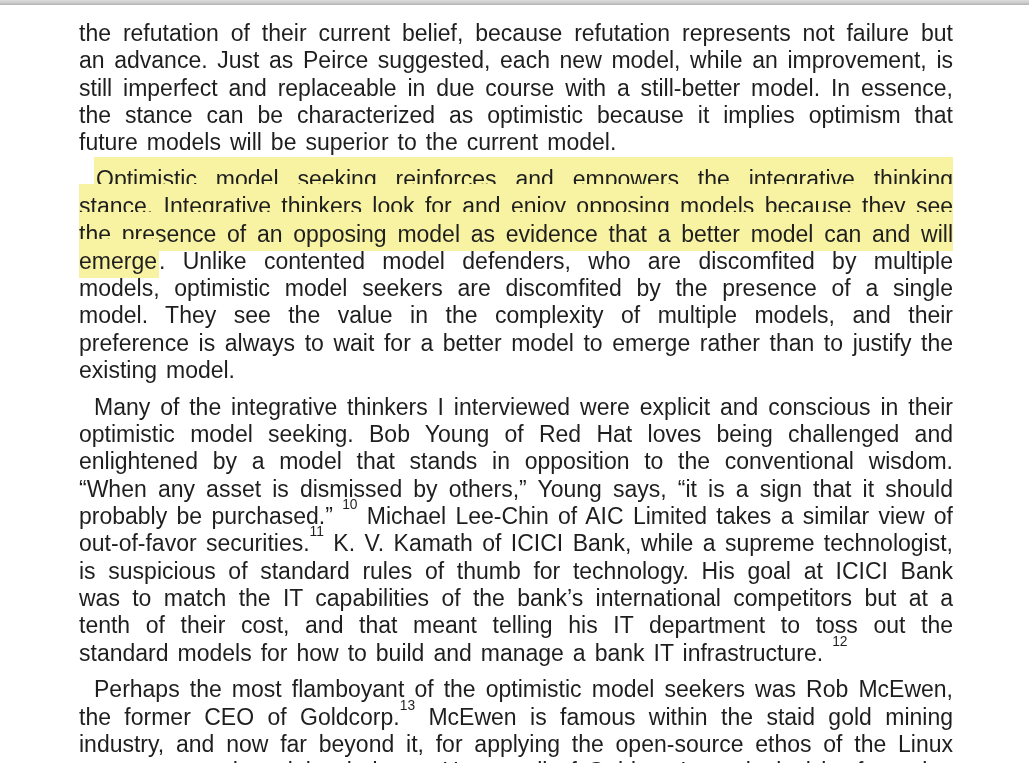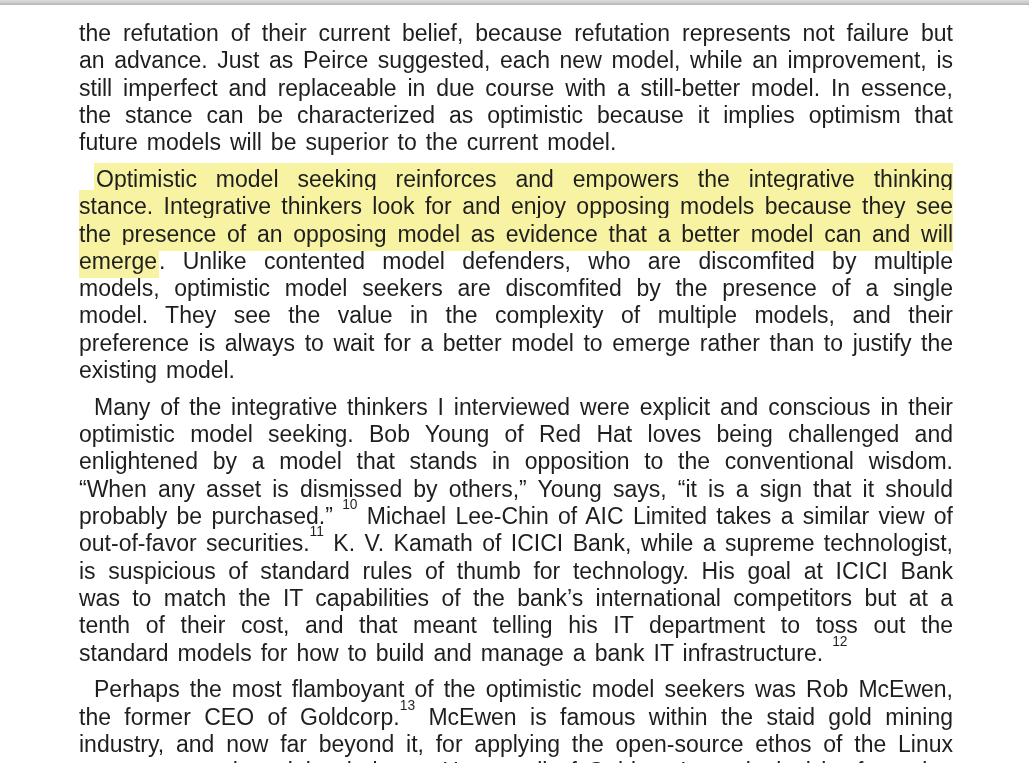--- a/index.html
+++ b/index.html
@@ -37,21 +37,21 @@
     word-spacing: 2.6px;
   }
   .para {
     margin: 0 0 9.5px 0;
   }
   .para.indent {
     text-indent: 15px;
   }
   mark.hl {
     color: inherit;
-    padding: 3px 2px 4px 2px;
+    padding: 9px 2px 4px 2px;
   }
   sup.fn {
     font-size: 0.60em;
     line-height: 0;
     position: relative;
     top: -0.45em;
     word-spacing: normal;
   }
 </style>
 </head>

